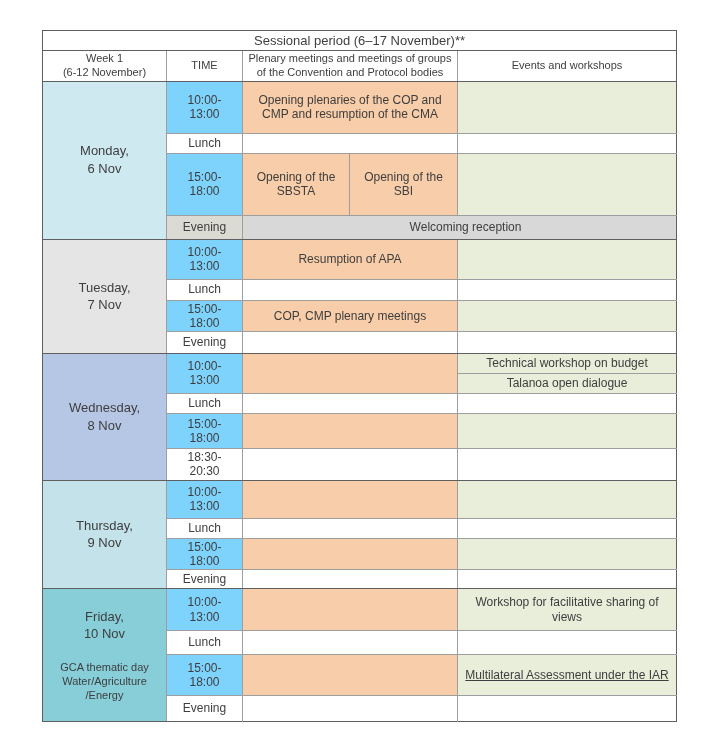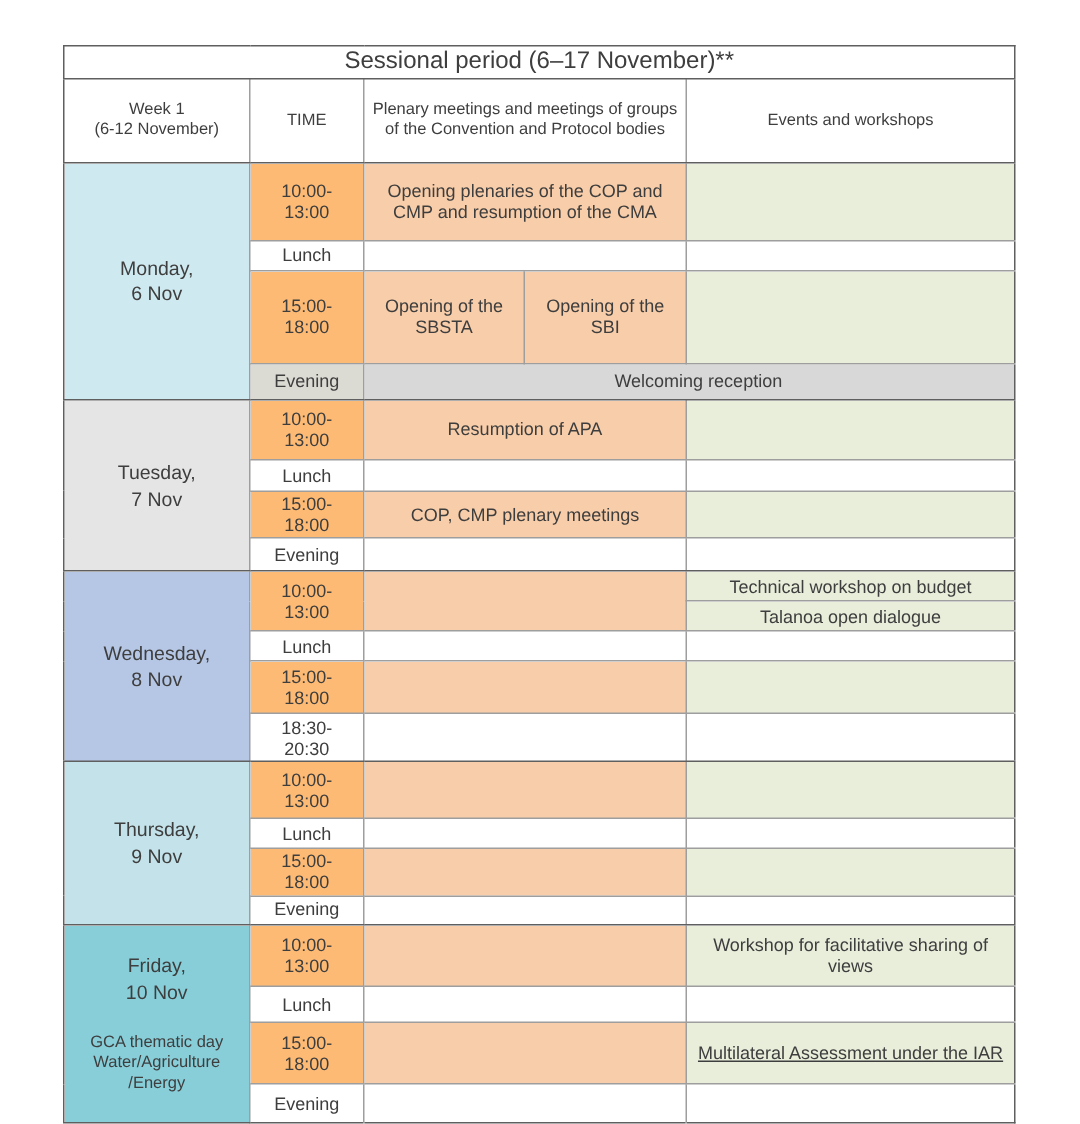--- a/index.html
+++ b/index.html
@@ -14,29 +14,29 @@
   }
   td{
     border-right:1px solid #9e9e9e;border-bottom:1px solid #9e9e9e;
     text-align:center;vertical-align:middle;
     white-space:pre-line;padding:1px 3px;box-sizing:border-box;
     font-size:12px;line-height:1.18;overflow:hidden;
   }
   td:last-child{border-right:none;}
   tr:last-child td{border-bottom:none;}
   tr.sep td{border-bottom-color:#5f5f5f;}
-  .title-row td{font-size:16px;}
+  .title-row td{font-size:13px;}
   .head-row td{font-size:11px;line-height:1.25;}
   td.day{border-bottom-color:#5f5f5f;font-size:13px;line-height:1.35;}
   .day-mon{background:#cfe9f1;}
   .day-tue{background:#e5e5e5;}
   .day-wed{background:#b6c7e5;}
   .day-thu{background:#c3e2e9;}
   .day-fri{background:#87ced9;}
-  .slot{background:#fdba74;}
+  .slot{background:#7dd3fc;}
   .plenary{background:#f8cda9;}
   .events{background:#e9eedb;}
   .gray{background:#d8d8d8;padding-left:15px;}
   .graytime{background:#dcdbd3;}
   .day-note{font-size:11px;line-height:1.25;margin-top:1px;}
   .clip{white-space:nowrap;text-decoration:underline;}
 </style>
 </head>
 <body>
 
@@ -48,21 +48,21 @@
       <col style="width:108px">
       <col style="width:219px">
   </colgroup>
 
   <tbody>
       <tr class="title-row sep">
     <td colspan="5" style="height:20px">Sessional period (6–17 November)**</td>
   </tr>
 
   <tr class="head-row sep">
-    <td style="height:56px">Week 1
+    <td style="height:30px">Week 1
 (6-12 November)</td>
     <td>TIME</td>
     <td colspan="2">Plenary meetings and meetings of groups of the Convention and Protocol bodies</td>
     <td>Events and workshops</td>
   </tr>
 
   <tr>
     <td class="day day-mon" rowspan="4">Monday,
 6 Nov</td>
     <td class="slot" style="height:52px">10:00-

